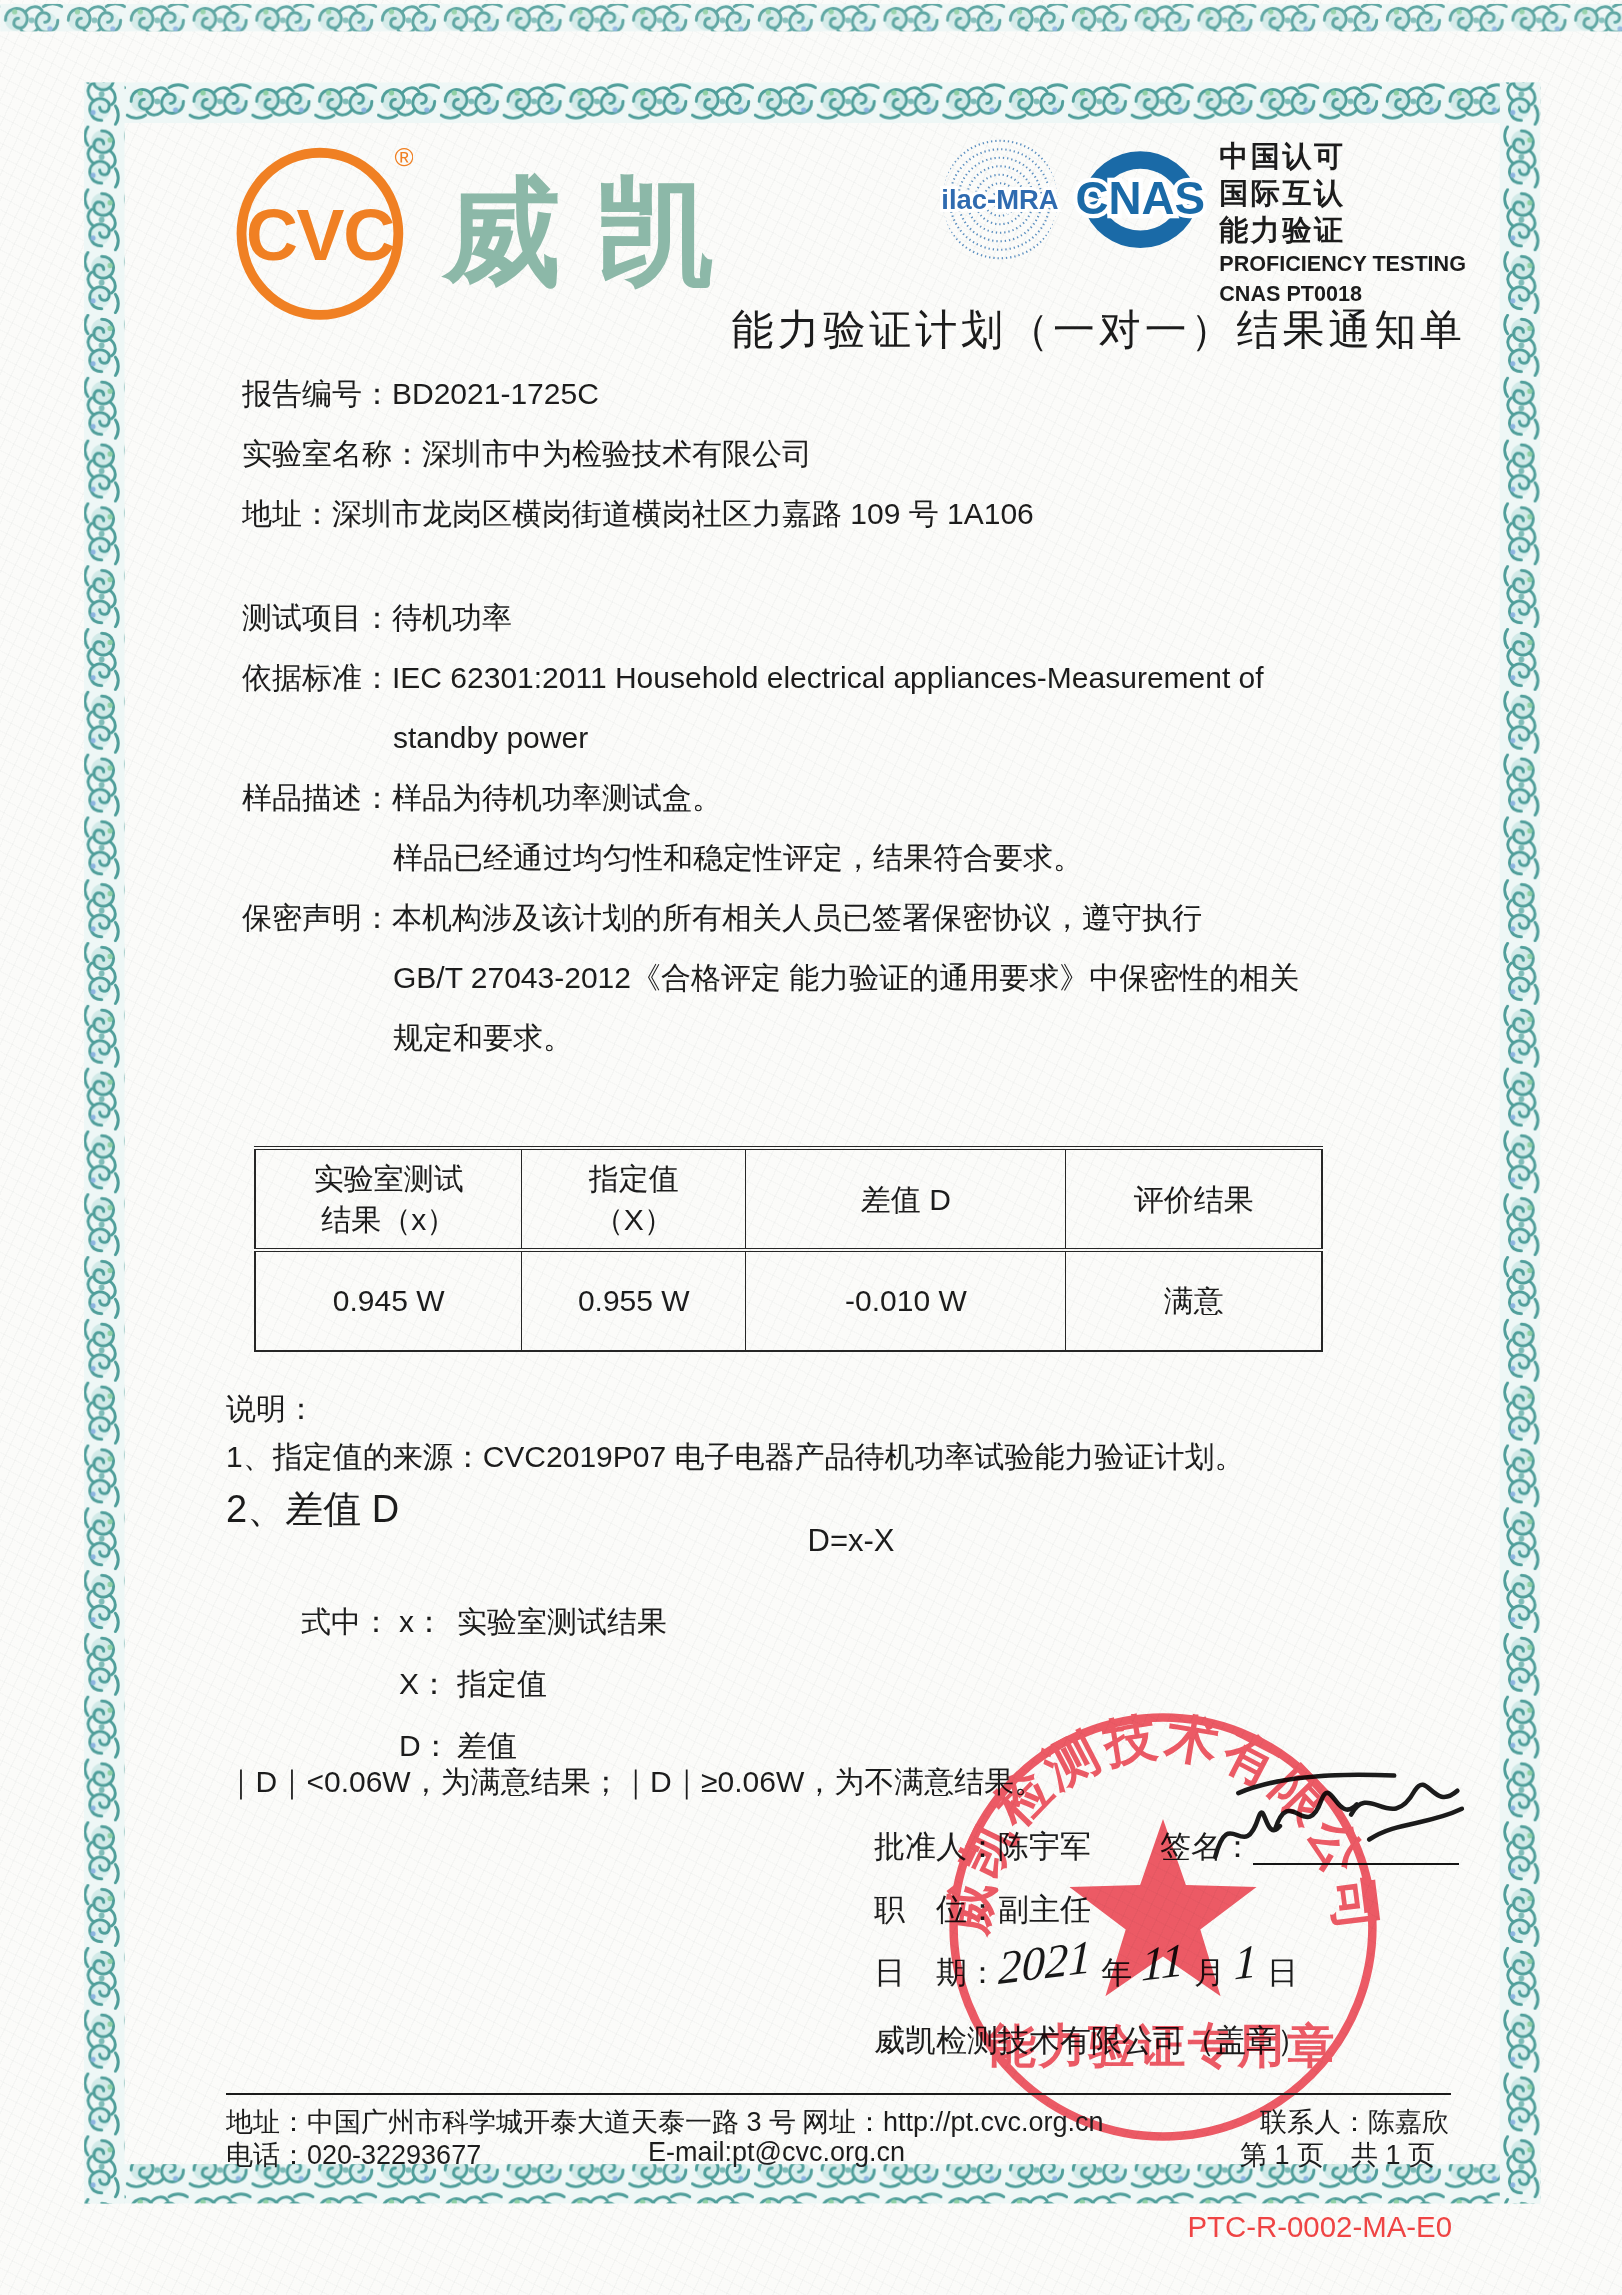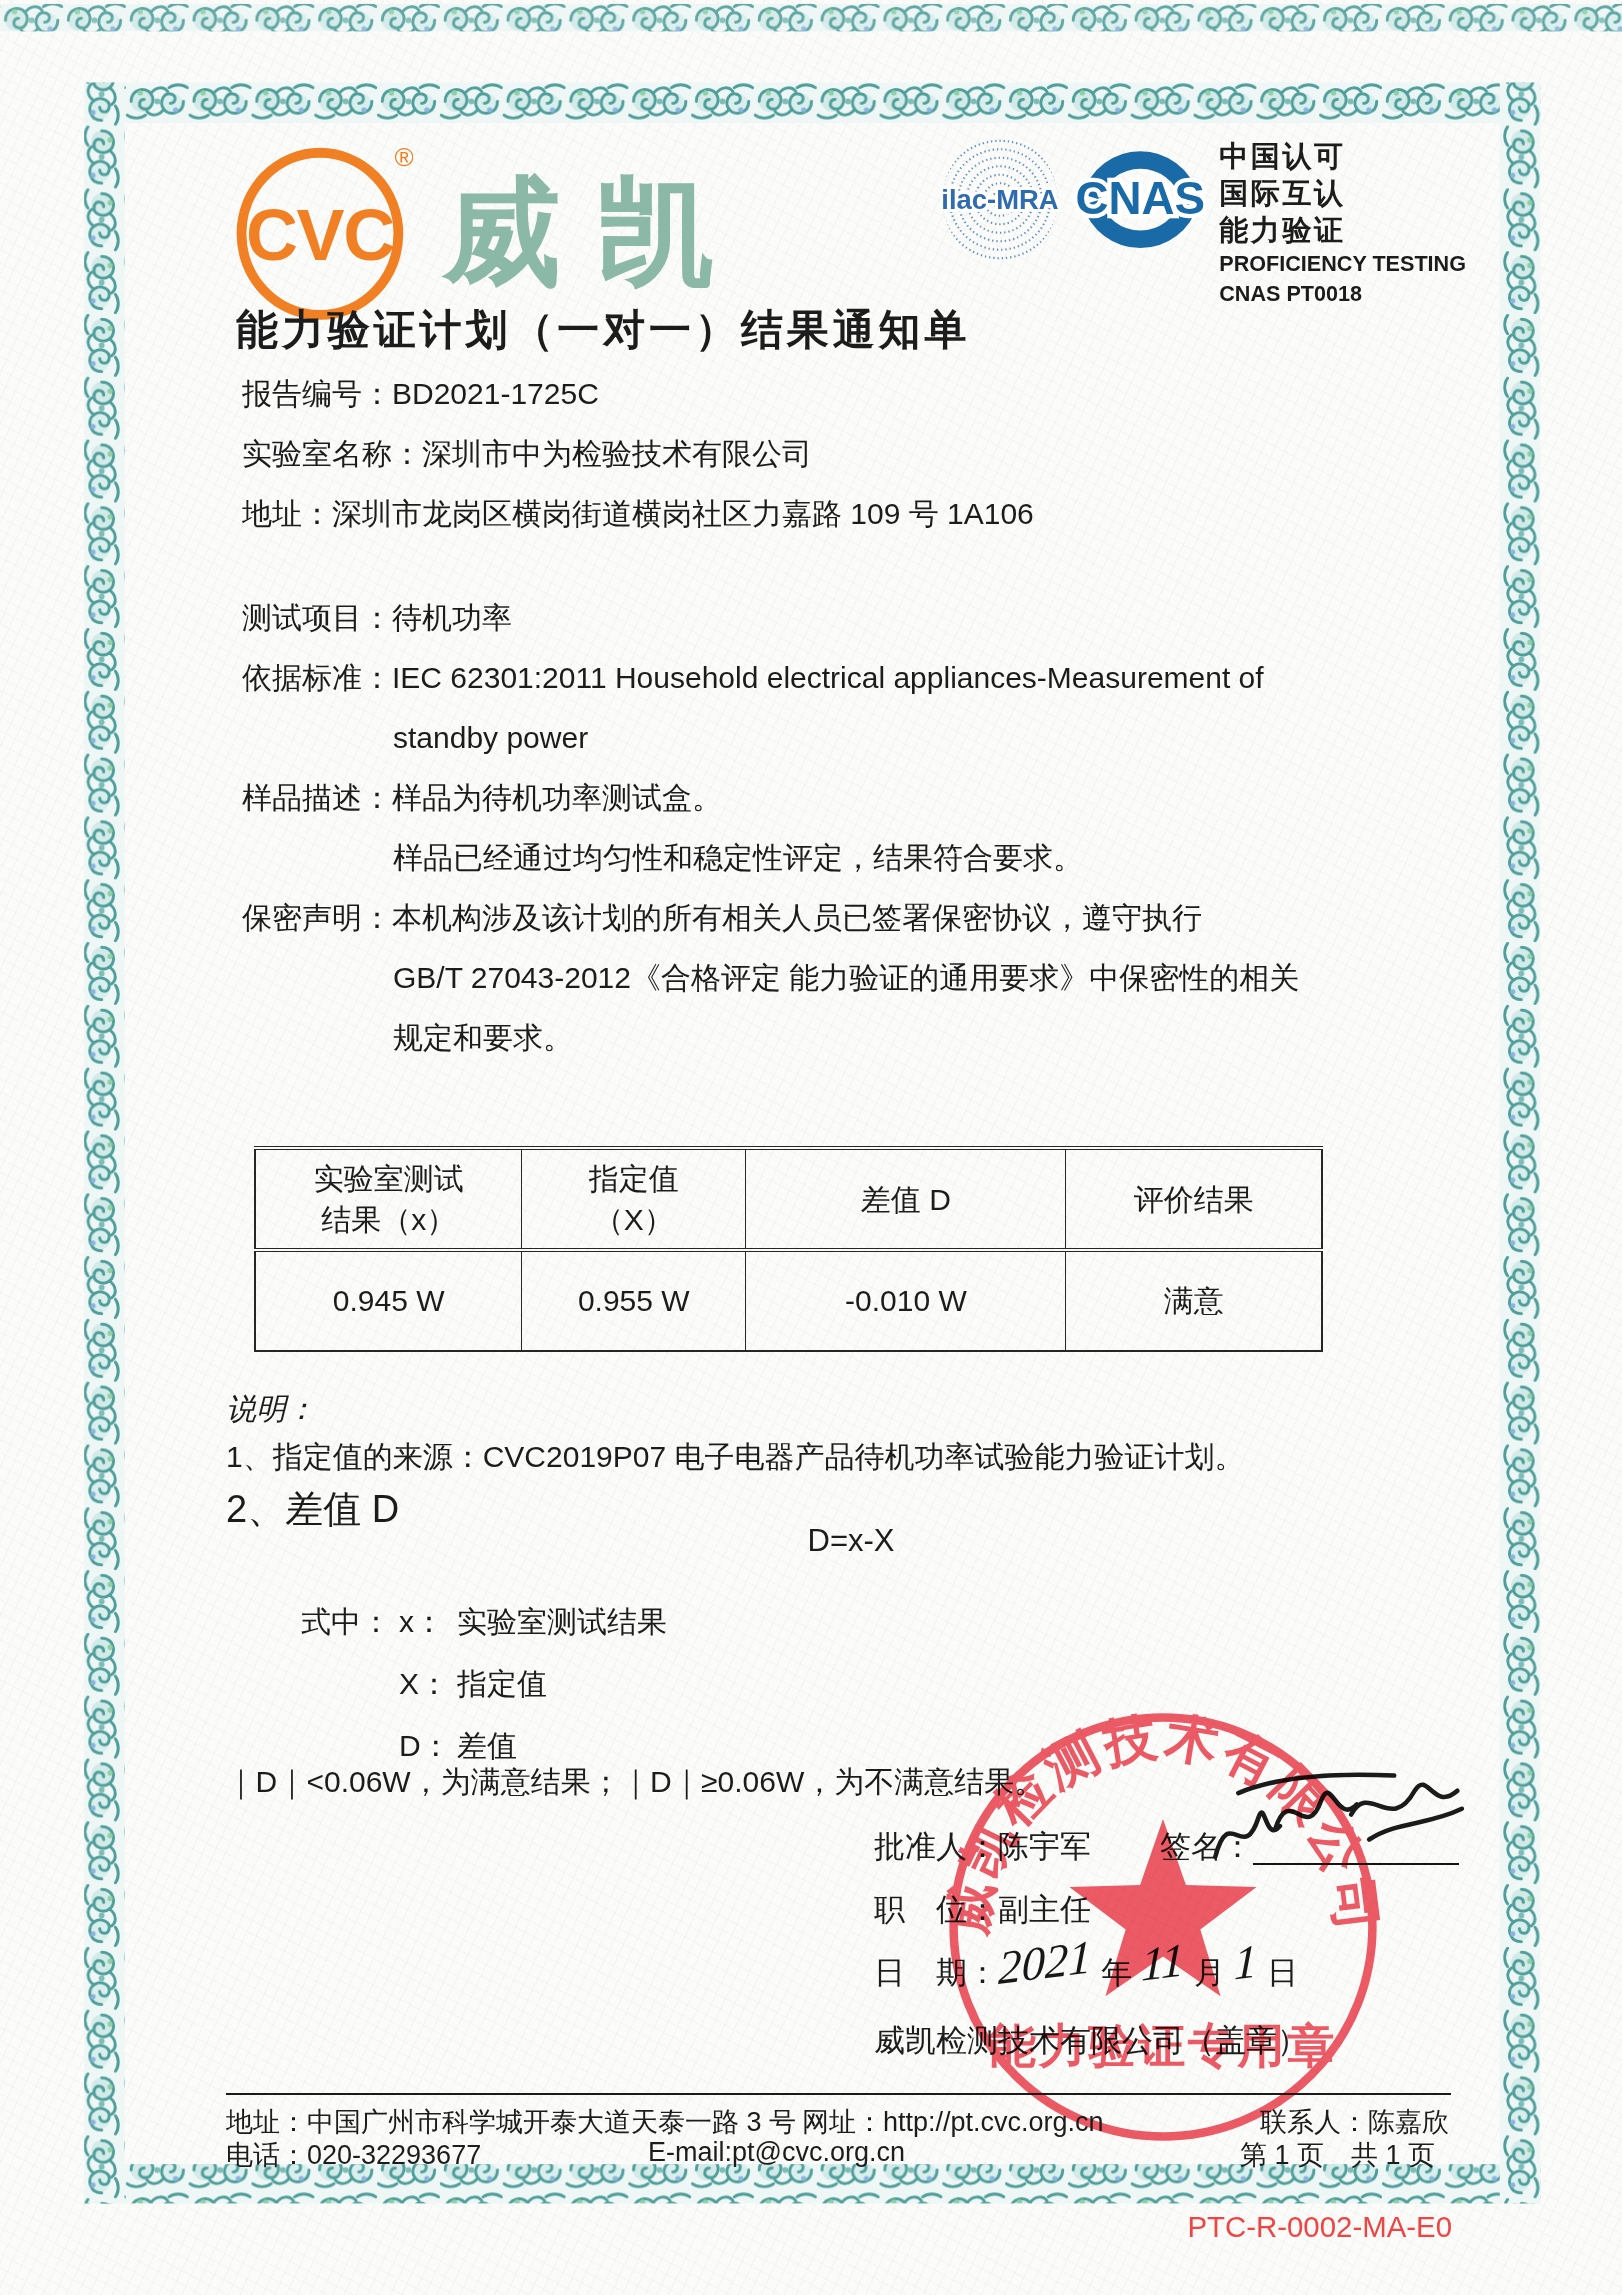--- a/index.html
+++ b/index.html
@@ -18,35 +18,35 @@
   .abs{position:absolute;}
   
   .logo-row{left:236px;top:134px;width:1230px;height:216px;display:flex;justify-content:space-between;align-items:flex-start;}
   .cvc-group{display:flex;align-items:center;margin-top:6.5px;}
   .wk-name{font-size:118px;font-weight:bold;letter-spacing:36px;margin-left:29.4px;line-height:1;}
   .right-logos{display:flex;align-items:flex-start;gap:11.8px;margin-top:0px;}
   .accred{margin-top:3.9px;line-height:1;}
   .accred .cn{font-size:29px;font-weight:bold;line-height:37px;letter-spacing:2.6px;}
   .accred .en{font-size:21.6px;font-weight:bold;line-height:30px;}
   
-  .doc-title{left:236px;top:302px;width:1230px;text-align:left;font-size:42px;font-weight:bold;letter-spacing:3.9px;}
+  .doc-title{left:236px;top:302px;width:1230px;text-align:right;font-size:42px;font-weight:normal;letter-spacing:3.9px;}
   
   .info{left:242px;top:373px;width:1230px;font-size:30px;line-height:41px;}
   .irow{height:60px;white-space:nowrap;}
   .irow.cont{padding-left:151px;}
   .spacer{height:44px;}
   
   .results-heading{left:236px;top:1091px;width:1230px;text-align:center;font-size:33px;letter-spacing:5.2px;}
   table.res{left:254px;top:1146px;position:absolute;width:1069px;border-collapse:collapse;table-layout:fixed;
     border:2px solid #262626;border-top:4.6px double #262626;}
   table.res th{font-weight:normal;border:1.6px solid #262626;border-bottom:4.6px double #262626;height:96px;
     font-size:30px;line-height:41px;text-align:center;vertical-align:middle;}
   table.res td{border:1.6px solid #262626;height:96px;font-size:30px;text-align:center;vertical-align:middle;}
   .conclusion{left:226px;top:1345px;font-size:31px;font-weight:bold;letter-spacing:0.7px;}
-  .notes-label{left:226px;top:1389px;font-size:30px;font-style:italic;}
+  .notes-label{left:226px;top:1389px;font-size:30px;}
   .note1{left:226px;top:1437px;font-size:30px;}
   .note2{left:226px;top:1484px;font-size:38px;}
   .formula{left:236px;top:1523px;width:1230px;text-align:center;font-size:31px;}
   .legend{left:301px;top:1602px;font-size:30px;}
   .legend-row{display:flex;height:62px;align-items:flex-start;}
   .legend-p{width:98px;}
   .legend-k{width:58px;}
   .criteria{left:226px;top:1762px;font-size:30px;}
   
   .approval{left:874px;top:1826px;font-size:31px;}

